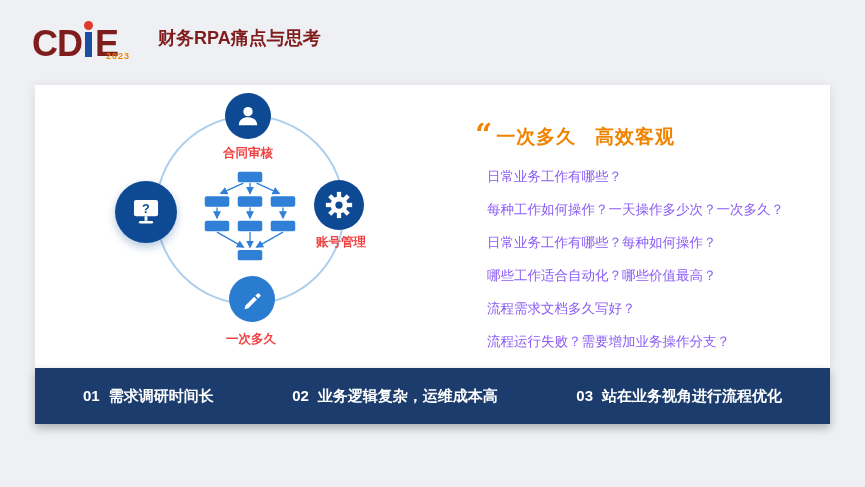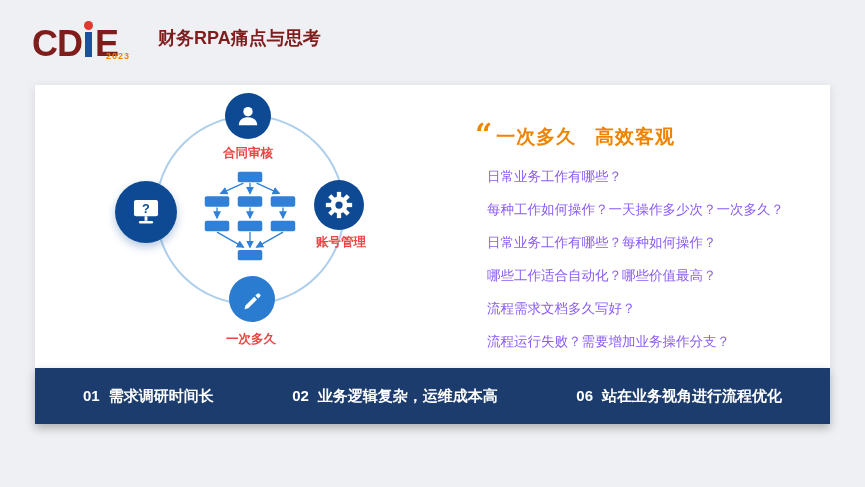--- a/index.html
+++ b/index.html
@@ -169,18 +169,18 @@
   <div class="footer">
     <div class="footer-item">
       <span class="fnum">01</span>
       <span class="ftext">需求调研时间长</span>
     </div>
     <div class="footer-item">
       <span class="fnum">02</span>
       <span class="ftext">业务逻辑复杂，运维成本高</span>
     </div>
     <div class="footer-item">
-      <span class="fnum">06</span>
+      <span class="fnum">03</span>
       <span class="ftext">站在业务视角进行流程优化</span>
     </div>
   </div>
 
 </div>
 
 </body></html>

